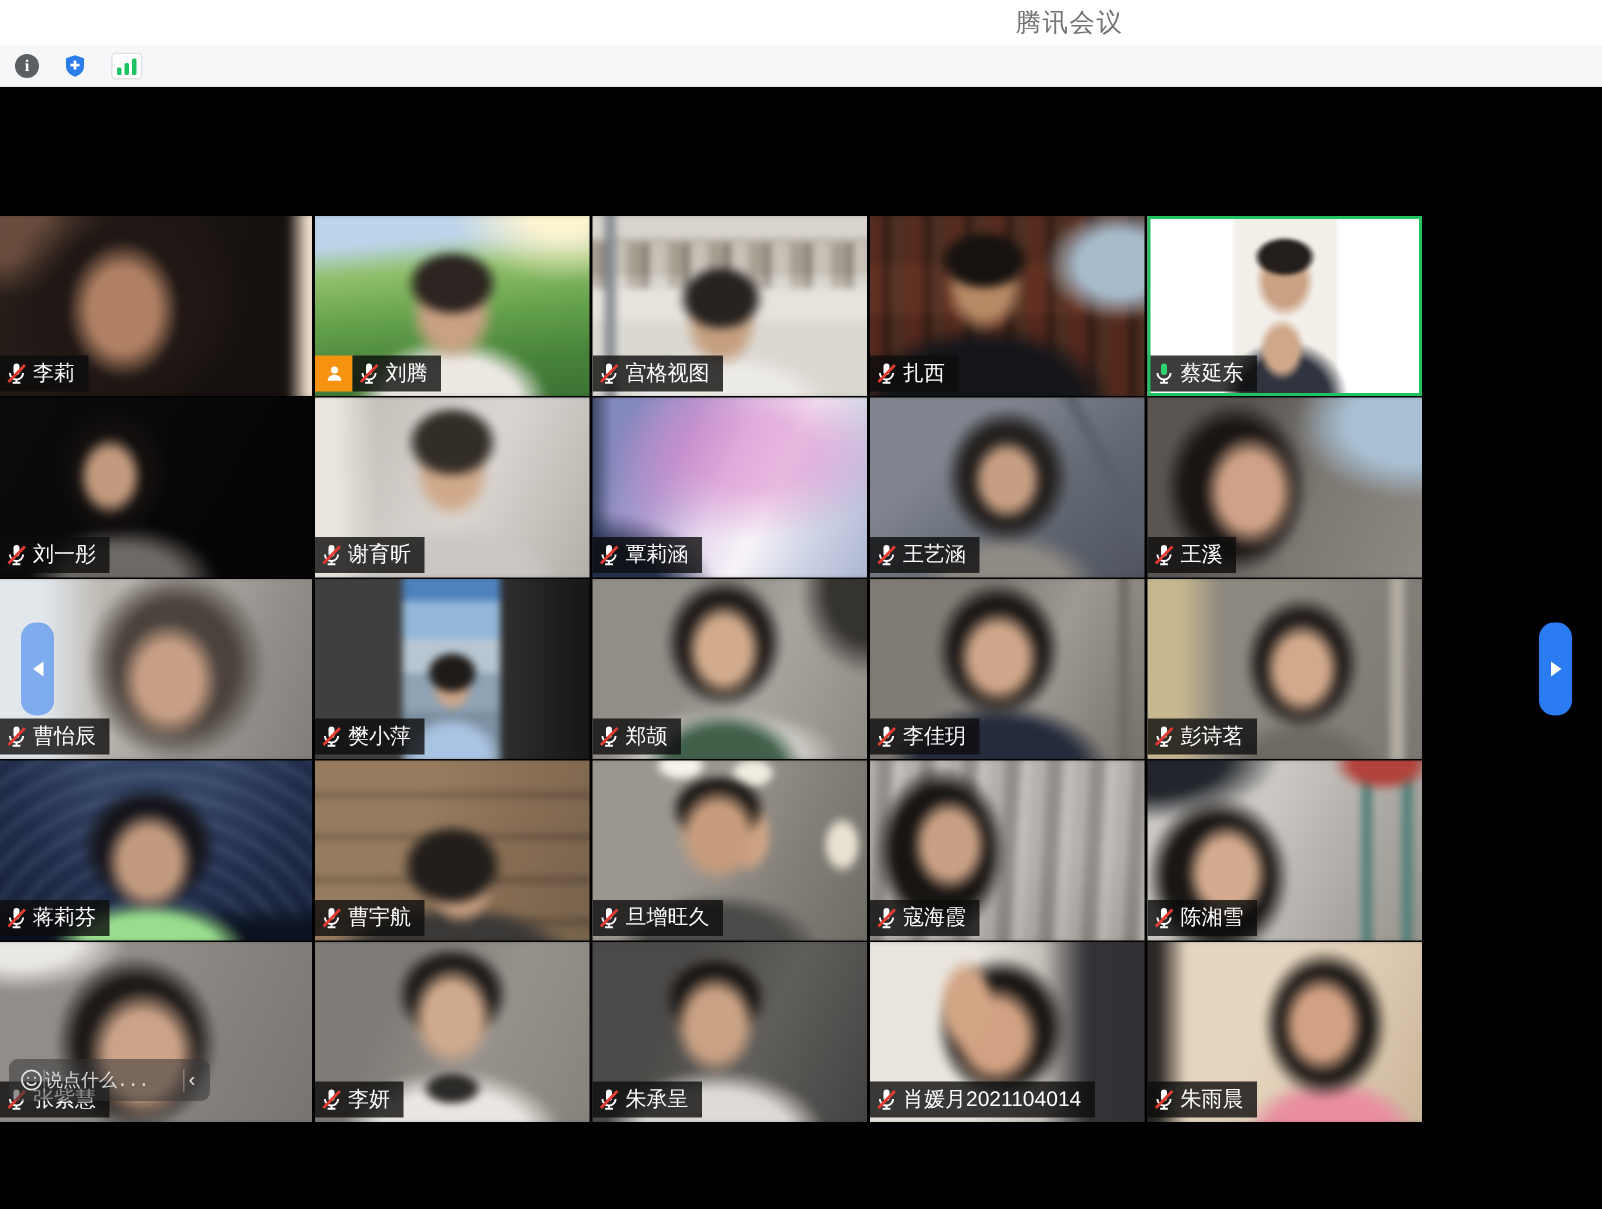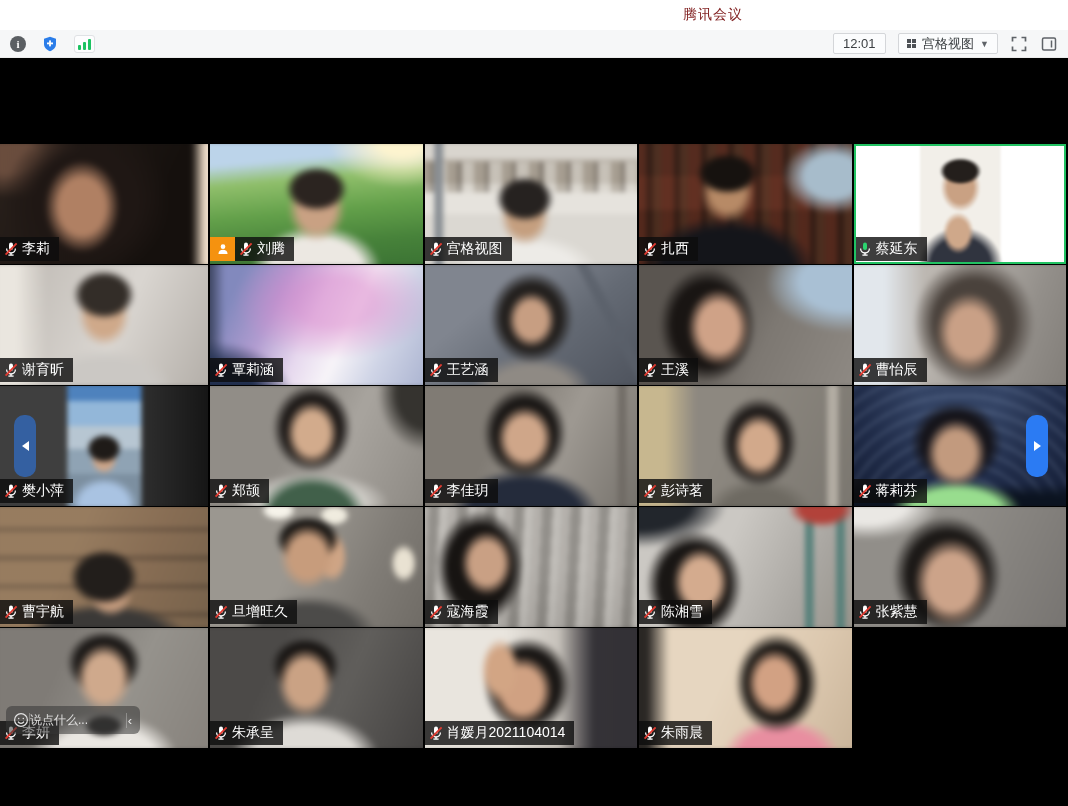--- a/index.html
+++ b/index.html
@@ -2,21 +2,21 @@
 <html><head>
 <meta charset="utf-8">
 <style>
   * { box-sizing: border-box; margin: 0; padding: 0; }
   html,body { width:1068px; height:806px; overflow:hidden; }
   body { font-family:"Liberation Sans","DejaVu Sans",sans-serif; background:#fff; position:relative; }
 
   
   .titlebar { height:30px; background:#ffffff; position:relative; }
   .title { position:absolute; left:713px; top:50%; transform:translate(-50%,-50%);
-           font-size:14px; color:#7f1d1d; letter-spacing:1px; }
+           font-size:17px; color:#737373; letter-spacing:1px; }
 
   
   .toolbar { height:28px; background:#f6f7f8; border-bottom:1px solid #ebebeb;
              display:flex; align-items:center; padding:0 10px; }
   .tb-left { display:flex; align-items:center; gap:16px; }
   .tb-spacer { flex:1; }
   .tb-right { display:flex; align-items:center; gap:12px; }
   .ic-info { width:16px; height:16px; border-radius:50%; background:#5b5f63; color:#fff;
              font-size:11px; font-weight:bold; display:flex; align-items:center; justify-content:center;
              font-family:"Liberation Serif",serif; cursor:pointer; }
@@ -29,41 +29,41 @@
   .viewbox { border:1px solid #d4d6d9; background:#fbfcfd; border-radius:2px; padding:1px 8px;
              height:21px; display:flex; align-items:center; gap:6px; cursor:pointer; }
   .grid-glyph { display:grid; grid-template-columns:4px 4px; grid-auto-rows:4px; gap:1.5px; }
   .grid-glyph i { background:#4d5156; display:block; }
   .view-label { font-size:13px; color:#3c4043; }
   .caret { font-size:9px; color:#5f6368; }
   .ic-full svg, .ic-panel svg { display:block; cursor:pointer; }
 
   
   .stage { position:relative; height:748px; background:#000; }
-  .grid { position:absolute; top:86px; left:0; width:1066px;
+  .grid { position:absolute; top:86px; left:0; width:948px;
           display:grid; grid-template-columns:208px repeat(4,1fr); grid-auto-rows:120px;
           column-gap:2px; row-gap:1px; }
   .tile { position:relative; overflow:hidden; background:#101010; }
   .video { position:absolute; inset:0; filter:blur(2.5px); transform:scale(1.05); }
   .tile.active .video { filter:blur(1.1px); }
   .tile.active::after { content:""; position:absolute; inset:0; border:2px solid #21c262;
                         pointer-events:none; z-index:3; }
 
   .nameplate { position:absolute; left:0; bottom:3px; display:flex; align-items:stretch;
                z-index:2; max-width:97%; }
   .badge { width:25px; background:#f5920f; display:flex; align-items:center; justify-content:center; flex:none; }
   .plate-main { display:flex; align-items:center; gap:3px; background:rgba(12,12,12,.8);
                 padding:2px 9px 2px 3px; min-height:24px; }
   .mic { width:16px; height:16px; flex:none; display:flex; }
   .pname { color:#fff; font-size:14px; white-space:nowrap; overflow:hidden; text-overflow:ellipsis; }
 
   
   .chatbar { position:absolute; left:6px; top:648px; height:28px; width:134px; z-index:5;
              display:flex; align-items:center; background:rgba(55,55,55,.55);
-             border-radius:6px; padding:0 7px; gap:0; }
+             border-radius:6px; padding:0 7px; gap:0;font-family:Liberation Mono, monospace; }
   .chat-divider { width:1px; height:15px; background:rgba(255,255,255,.28); flex:none; }
   .chat-input { flex:1; font-size:12px; color:rgba(255,255,255,.8); white-space:nowrap;
                 overflow:hidden; cursor:text; }
   .chat-collapse { color:rgba(255,255,255,.85); font-size:13px; cursor:pointer; padding:0 1px; }
 
   
   .nav { position:absolute; width:22px; height:62px; border-radius:10px; z-index:6;
          display:flex; align-items:center; justify-content:center; cursor:pointer; }
   .nav-left  { left:14px;  top:357px; background:rgba(43,123,243,.55); }
   .nav-right { left:1026px; top:357px; background:#2b7bf3; }
@@ -89,47 +89,20 @@
         <rect x="5" y="6.5" width="6" height="1.8" fill="#fff"></rect>
       </svg>
     </div>
     <div class="ic-sig">
       <i style="height:5px"></i>
         <i style="height:8px"></i>
         <i style="height:11px"></i>
     </div>
   </div>
   <div class="tb-spacer"></div>
-  <div class="tb-right">
-    <div class="timebox">12:01</div>
-    <div class="viewbox">
-      <span class="grid-glyph">
-          <i></i>
-          <i></i>
-          <i></i>
-          <i></i>
-        </span>
-      <span class="view-label">宫格视图</span>
-      <span class="caret">▼</span>
-    </div>
-    <div class="ic-full">
-      <svg width="18" height="18" viewBox="0 0 18 18" fill="none" stroke="#5f6368" stroke-width="1.7">
-        <path d="M2.5 6.5 V2.5 H6.5"></path>
-          <path d="M11.5 2.5 H15.5 V6.5"></path>
-        <path d="M15.5 11.5 V15.5 H11.5"></path>
-          <path d="M6.5 15.5 H2.5 V11.5"></path>
-      </svg>
-    </div>
-    <div class="ic-panel">
-      <svg width="18" height="18" viewBox="0 0 18 18" fill="none" stroke="#5f6368" stroke-width="1.5">
-        <rect x="2.5" y="3" width="13" height="12" rx="1.5"></rect>
-        <line x1="11.5" y1="5.5" x2="11.5" y2="12.5"></line>
-      </svg>
-    </div>
-  </div>
 </div>
 
 <div class="stage">
   <div class="grid">
   <div class="tile">
     <div class="video" style="background: radial-gradient(36px 44px at 40% 52%, rgb(176, 128, 99) 60%, rgba(176, 128, 99, 0) 100%), radial-gradient(80px 75px at 42% 48%, rgb(31, 23, 20) 60%, rgba(31, 23, 20, 0) 100%), linear-gradient(90deg, rgba(0, 0, 0, 0) 0px, rgba(0, 0, 0, 0) 90%, rgb(232, 214, 194) 96%, rgb(247, 234, 216) 100%), radial-gradient(70px 40px at 6% 12%, rgba(122, 88, 70, 0.8) 40%, rgba(122, 88, 70, 0) 100%), linear-gradient(115deg, rgb(42, 33, 28), rgb(21, 16, 13) 70%);"></div>
     <div class="nameplate">
 
       <span class="plate-main">
         <span class="mic mic-muted">
@@ -224,20 +197,39 @@
             <path d="M3.6 7.6 a4.4 4.4 0 0 0 8.8 0" stroke="#fff" stroke-width="1.3" fill="none"></path>
             <line x1="8" y1="12.1" x2="8" y2="13.9" stroke="#fff" stroke-width="1.3"></line>
             <line x1="5.4" y1="14.1" x2="10.6" y2="14.1" stroke="#fff" stroke-width="1.3"></line>
           </svg>
         </span>
         <span class="pname">蔡延东</span>
       </span>
     </div>
   </div>
 
+  <div class="tile">
+    <div class="video" style="background: radial-gradient(21px 26px at 36% 44%, rgb(195, 154, 125) 60%, rgba(195, 154, 125, 0) 100%), radial-gradient(36px 42px at 37% 42%, rgb(18, 15, 14) 70%, rgba(18, 15, 14, 0) 100%), radial-gradient(60px 36px at 40% 100%, rgb(109, 105, 101) 60%, rgba(109, 105, 101, 0) 100%), linear-gradient(120deg, rgb(13, 12, 12), rgb(6, 5, 5) 70%);"></div>
+    <div class="nameplate">
+
+      <span class="plate-main">
+        <span class="mic mic-muted">
+          <svg width="16" height="16" viewBox="0 0 16 16">
+            <rect x="6" y="1.4" width="4" height="7.6" rx="2" fill="#fff"></rect>
+            <path d="M3.6 7.6 a4.4 4.4 0 0 0 8.8 0" stroke="#fff" stroke-width="1.3" fill="none"></path>
+            <line x1="8" y1="12.1" x2="8" y2="13.9" stroke="#fff" stroke-width="1.3"></line>
+            <line x1="5.4" y1="14.1" x2="10.6" y2="14.1" stroke="#fff" stroke-width="1.3"></line>
+            <line x1="2.6" y1="13.6" x2="13.6" y2="2.4" stroke="#e23b31" stroke-width="1.9"></line>
+          </svg>
+        </span>
+
+        <span class="pname">刘一彤</span>
+      </span>
+    </div>
+  </div>
 
   <div class="tile">
     <div class="video" style="background: radial-gradient(30px 24px at 50% 26%, rgb(51, 45, 40) 70%, rgba(51, 45, 40, 0) 100%), radial-gradient(25px 30px at 50% 42%, rgb(207, 169, 138) 62%, rgba(207, 169, 138, 0) 100%), radial-gradient(68px 44px at 50% 104%, rgb(203, 200, 196) 70%, rgba(203, 200, 196, 0) 100%), linear-gradient(90deg, rgb(234, 230, 223) 0px, rgb(234, 230, 223) 10%, rgba(234, 230, 223, 0) 24%), linear-gradient(115deg, rgb(186, 181, 175), rgb(218, 214, 209) 55%, rgb(178, 173, 167) 100%);"></div>
     <div class="nameplate">
 
       <span class="plate-main">
         <span class="mic mic-muted">
           <svg width="16" height="16" viewBox="0 0 16 16">
             <rect x="6" y="1.4" width="4" height="7.6" rx="2" fill="#fff"></rect>
             <path d="M3.6 7.6 a4.4 4.4 0 0 0 8.8 0" stroke="#fff" stroke-width="1.3" fill="none"></path>

